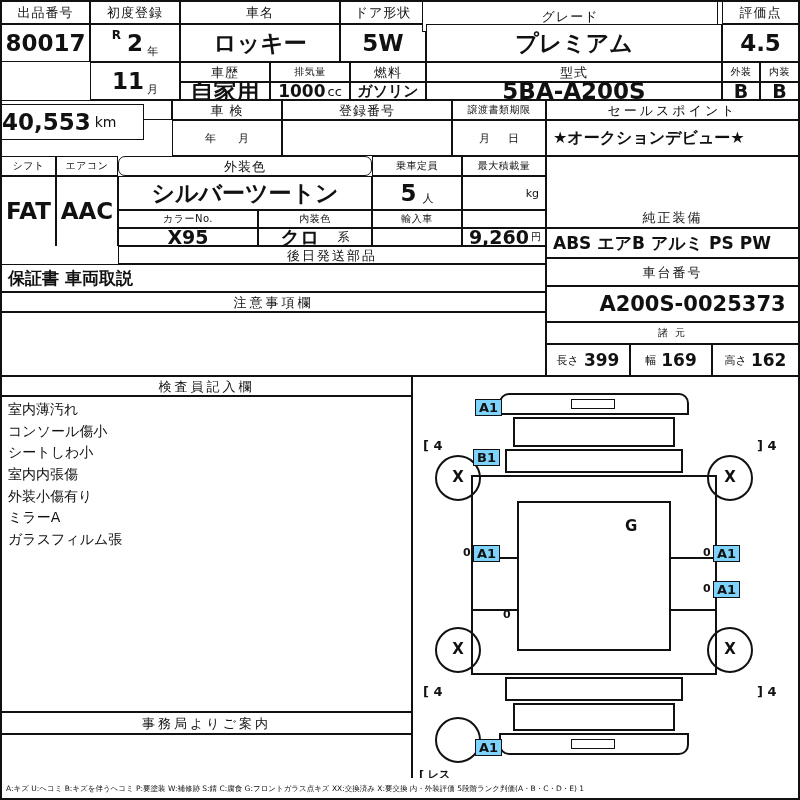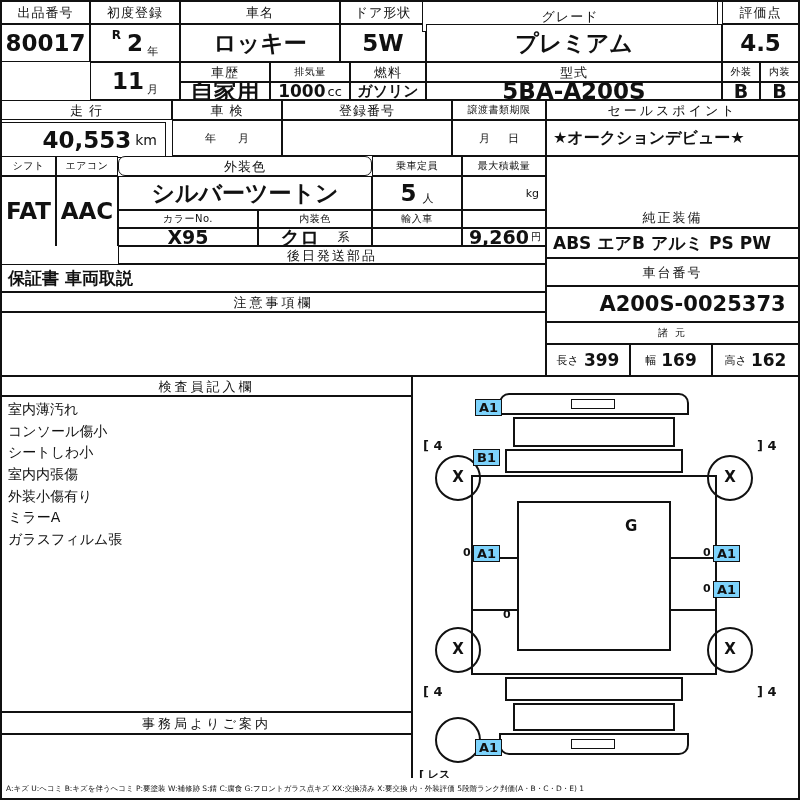--- a/index.html
+++ b/index.html
@@ -115,21 +115,21 @@
   <div class="cell val-lg" style="left:424px;top:80px;width:296px;height:18px;">5BA-A200S</div>
   <div class="cell val" style="left:720px;top:80px;width:38px;height:18px;">B</div>
   <div class="cell val" style="left:758px;top:80px;width:38px;height:18px;border-right:none;">B</div>
 
   <div class="cell lbl" style="left:0;top:98px;width:170px;height:20px;border-left:none;">走 行</div>
   <div class="cell lbl" style="left:170px;top:98px;width:110px;height:20px;">車 検</div>
   <div class="cell lbl" style="left:280px;top:98px;width:170px;height:20px;">登録番号</div>
   <div class="cell lbl-sm" style="left:450px;top:98px;width:94px;height:20px;">譲渡書類期限</div>
   <div class="cell lbl" style="left:544px;top:98px;width:252px;height:20px;border-right:none;letter-spacing:3px;">セールスポイント</div>
 
-  <div class="cell" style="left:0;top:120px;width:164px;height:36px;justify-content:flex-end;padding-right:8px;border-left:none;">
+  <div class="cell" style="left:0;top:102px;width:142px;height:36px;justify-content:flex-start;padding-right:8px;border-left:none;">
     <span class="val-lg">40,553</span>
     <span style="font-size:14px;margin-left:4px;">km</span>
   </div>
   <div class="cell" style="left:170px;top:118px;width:110px;height:36px;">
     <span style="font-size:11px;margin-right:22px;">年</span>
     <span style="font-size:11px;">月</span>
   </div>
   <div class="cell val" style="left:280px;top:118px;width:170px;height:36px;"></div>
   <div class="cell" style="left:450px;top:118px;width:94px;height:36px;">
     <span style="font-size:11px;margin-right:18px;">月</span>

